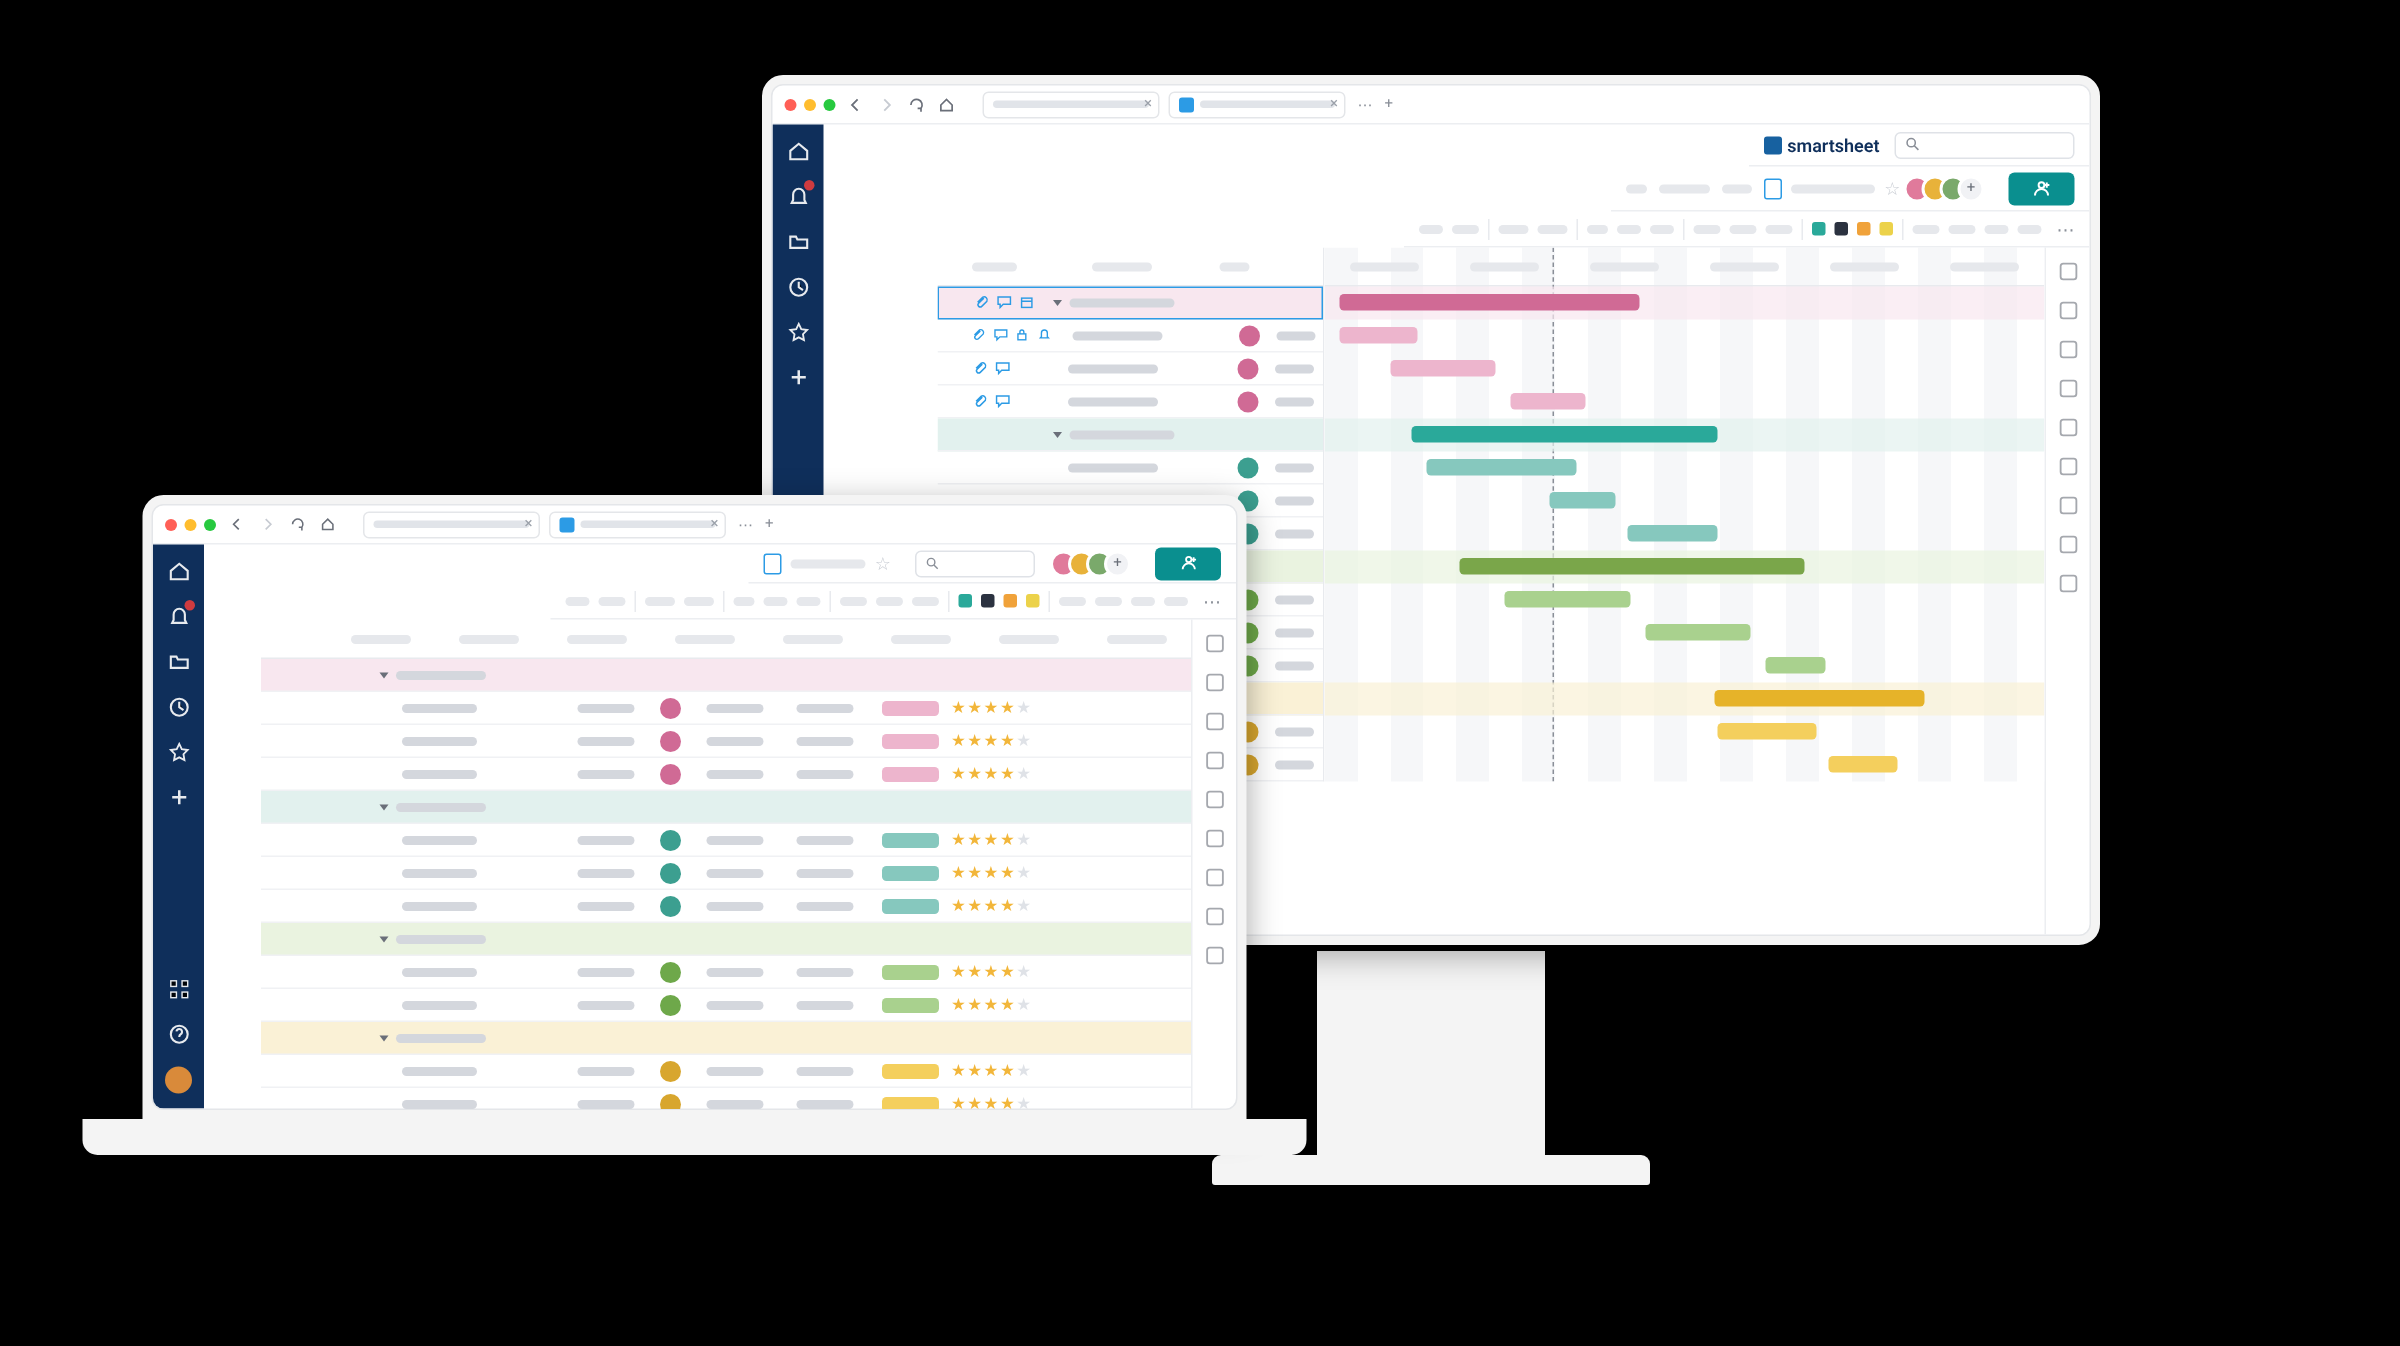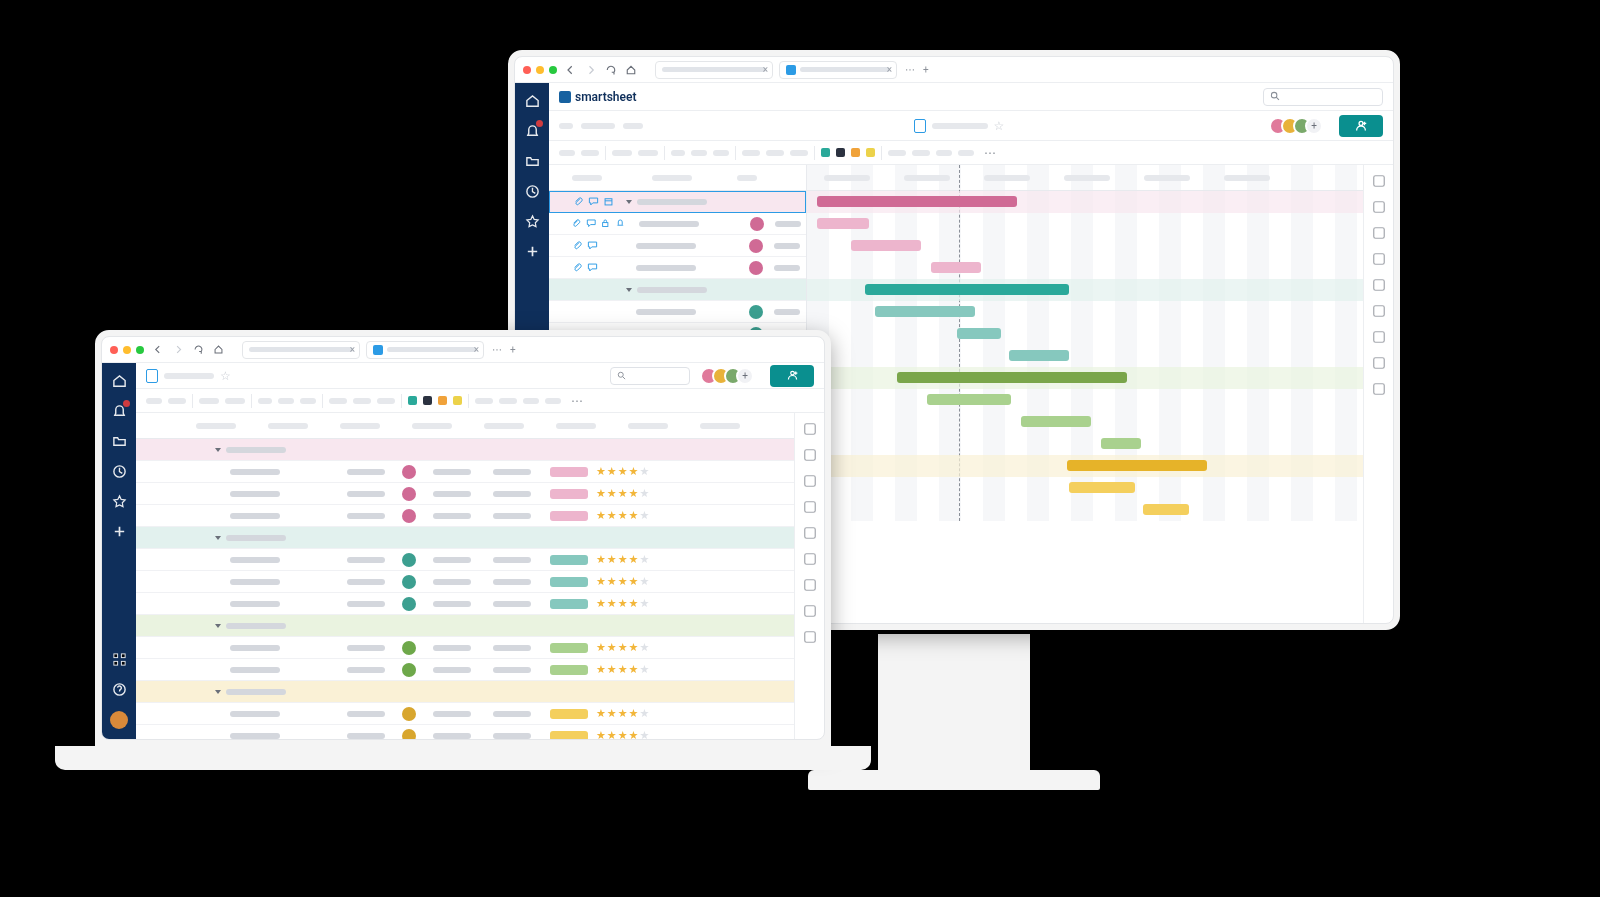--- a/index.html
+++ b/index.html
@@ -40,21 +40,21 @@
   
   .app { flex: 1; display: flex; min-height: 0; }
   .left-rail { width: 34px; background: #0f2f5b; display: flex; flex-direction: column; align-items: center; padding-top: 10px; gap: 14px; color: #fff; position: relative; }
   .rail-ic { width: 16px; height: 16px; display: flex; align-items: center; justify-content: center; opacity: .9; }
   .rail-ic svg { stroke: #fff; }
   .bell-wrap { position: relative; }
   .badge { position: absolute; top: -3px; right: -3px; width: 7px; height: 7px; background: #e43d3d; border-radius: 50%; }
   .rail-bottom { margin-top: auto; padding-bottom: 10px; display: flex; flex-direction: column; gap: 14px; align-items: center; }
   .avatar-tiny { width: 18px; height: 18px; border-radius: 50%; background: #d98a3a; }
 
-  .main { flex: 1; display: flex; flex-direction: column; min-width: 0; }
+  .main { flex: 1; display: flex; flex-direction: column; min-width: 0; align-items: flex-end; }
   .topbar { height: 28px; display: flex; align-items: center; padding: 0 10px; border-bottom: 1px solid #eceef1; gap: 10px; }
   .brand { display: flex; align-items: center; gap: 4px; font-size: 12px; color: #0f2f5b; font-weight: 600; }
   .brand-mark { width: 12px; height: 12px; background: #1761a0; border-radius: 2px; }
   .search { margin-left: auto; width: 120px; height: 18px; border: 1px solid #dfe2e7; border-radius: 4px; display: flex; align-items: center; padding: 0 6px; }
   .search svg { stroke: #8a8f98; }
 
   .tabbar { height: 30px; display: flex; align-items: center; padding: 0 10px; border-bottom: 1px solid #eceef1; gap: 8px; }
   .tabbar .pill { height: 6px; background: #e6e8ec; border-radius: 3px; }
   .tabbar .doc-chip { display: flex; align-items: center; gap: 6px; }
   .tabbar .doc-ic { width: 12px; height: 14px; border: 1.5px solid #2c9be5; border-radius: 2px; }

